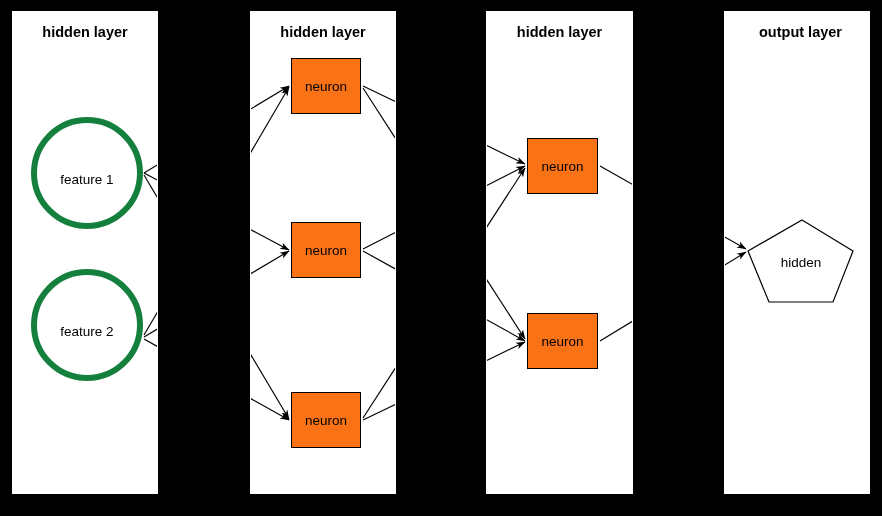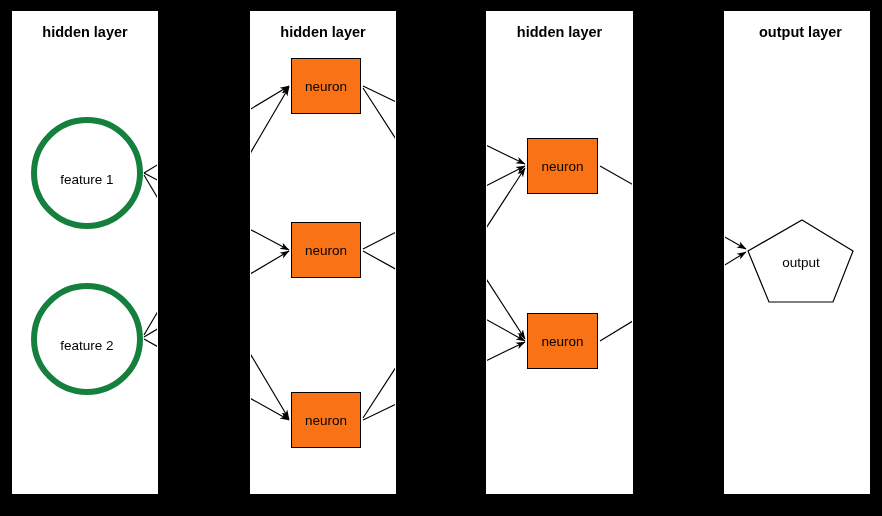--- a/index.html
+++ b/index.html
@@ -164,21 +164,21 @@
       </g>
     </g>
   </svg>
 
   <div class="panel-title" style="left:12px; width:146px; top:24px;">hidden layer</div>
 
   <div class="circle-node" style="left:31px; top:117px; width:112px; height:112px;">
     <div class="node-label" style="top:49px;">feature 1</div>
   </div>
 
-  <div class="circle-node" style="left:31px; top:283px; width:112px; height:112px;">
+  <div class="circle-node" style="left:31px; top:269px; width:112px; height:112px;">
     <div class="node-label" style="top:49px;">feature 2</div>
   </div>
 
   <div class="panel-title" style="left:250px; width:146px; top:24px;">hidden layer</div>
 
   <div class="box-node" style="left:291px; top:58px; width:70px; height:56px;">
     <div class="node-label" style="top:20px;">neuron</div>
   </div>
 
   <div class="box-node" style="left:291px; top:222px; width:70px; height:56px;">
@@ -198,16 +198,16 @@
   <div class="box-node" style="left:527px; top:313px; width:71px; height:56px;">
     <div class="node-label" style="top:20px;">neuron</div>
   </div>
 
   <div class="panel-title" style="left:724px; width:153px; top:24px;">output layer</div>
 
   <div class="penta-node" style="left:744px; top:215px; width:114px; height:92px;">
     <svg width="114" height="92" viewBox="0 0 114 92">
       <polygon points="58,5 109,36 89,87 25,87 4,36" fill="#ffffff" stroke="#000000" stroke-width="1.2"></polygon>
     </svg>
-    <div class="node-label" style="top:40px;">output</div>
+    <div class="node-label" style="top:40px;">hidden</div>
   </div>
 
 </div>
 
 </body></html>

